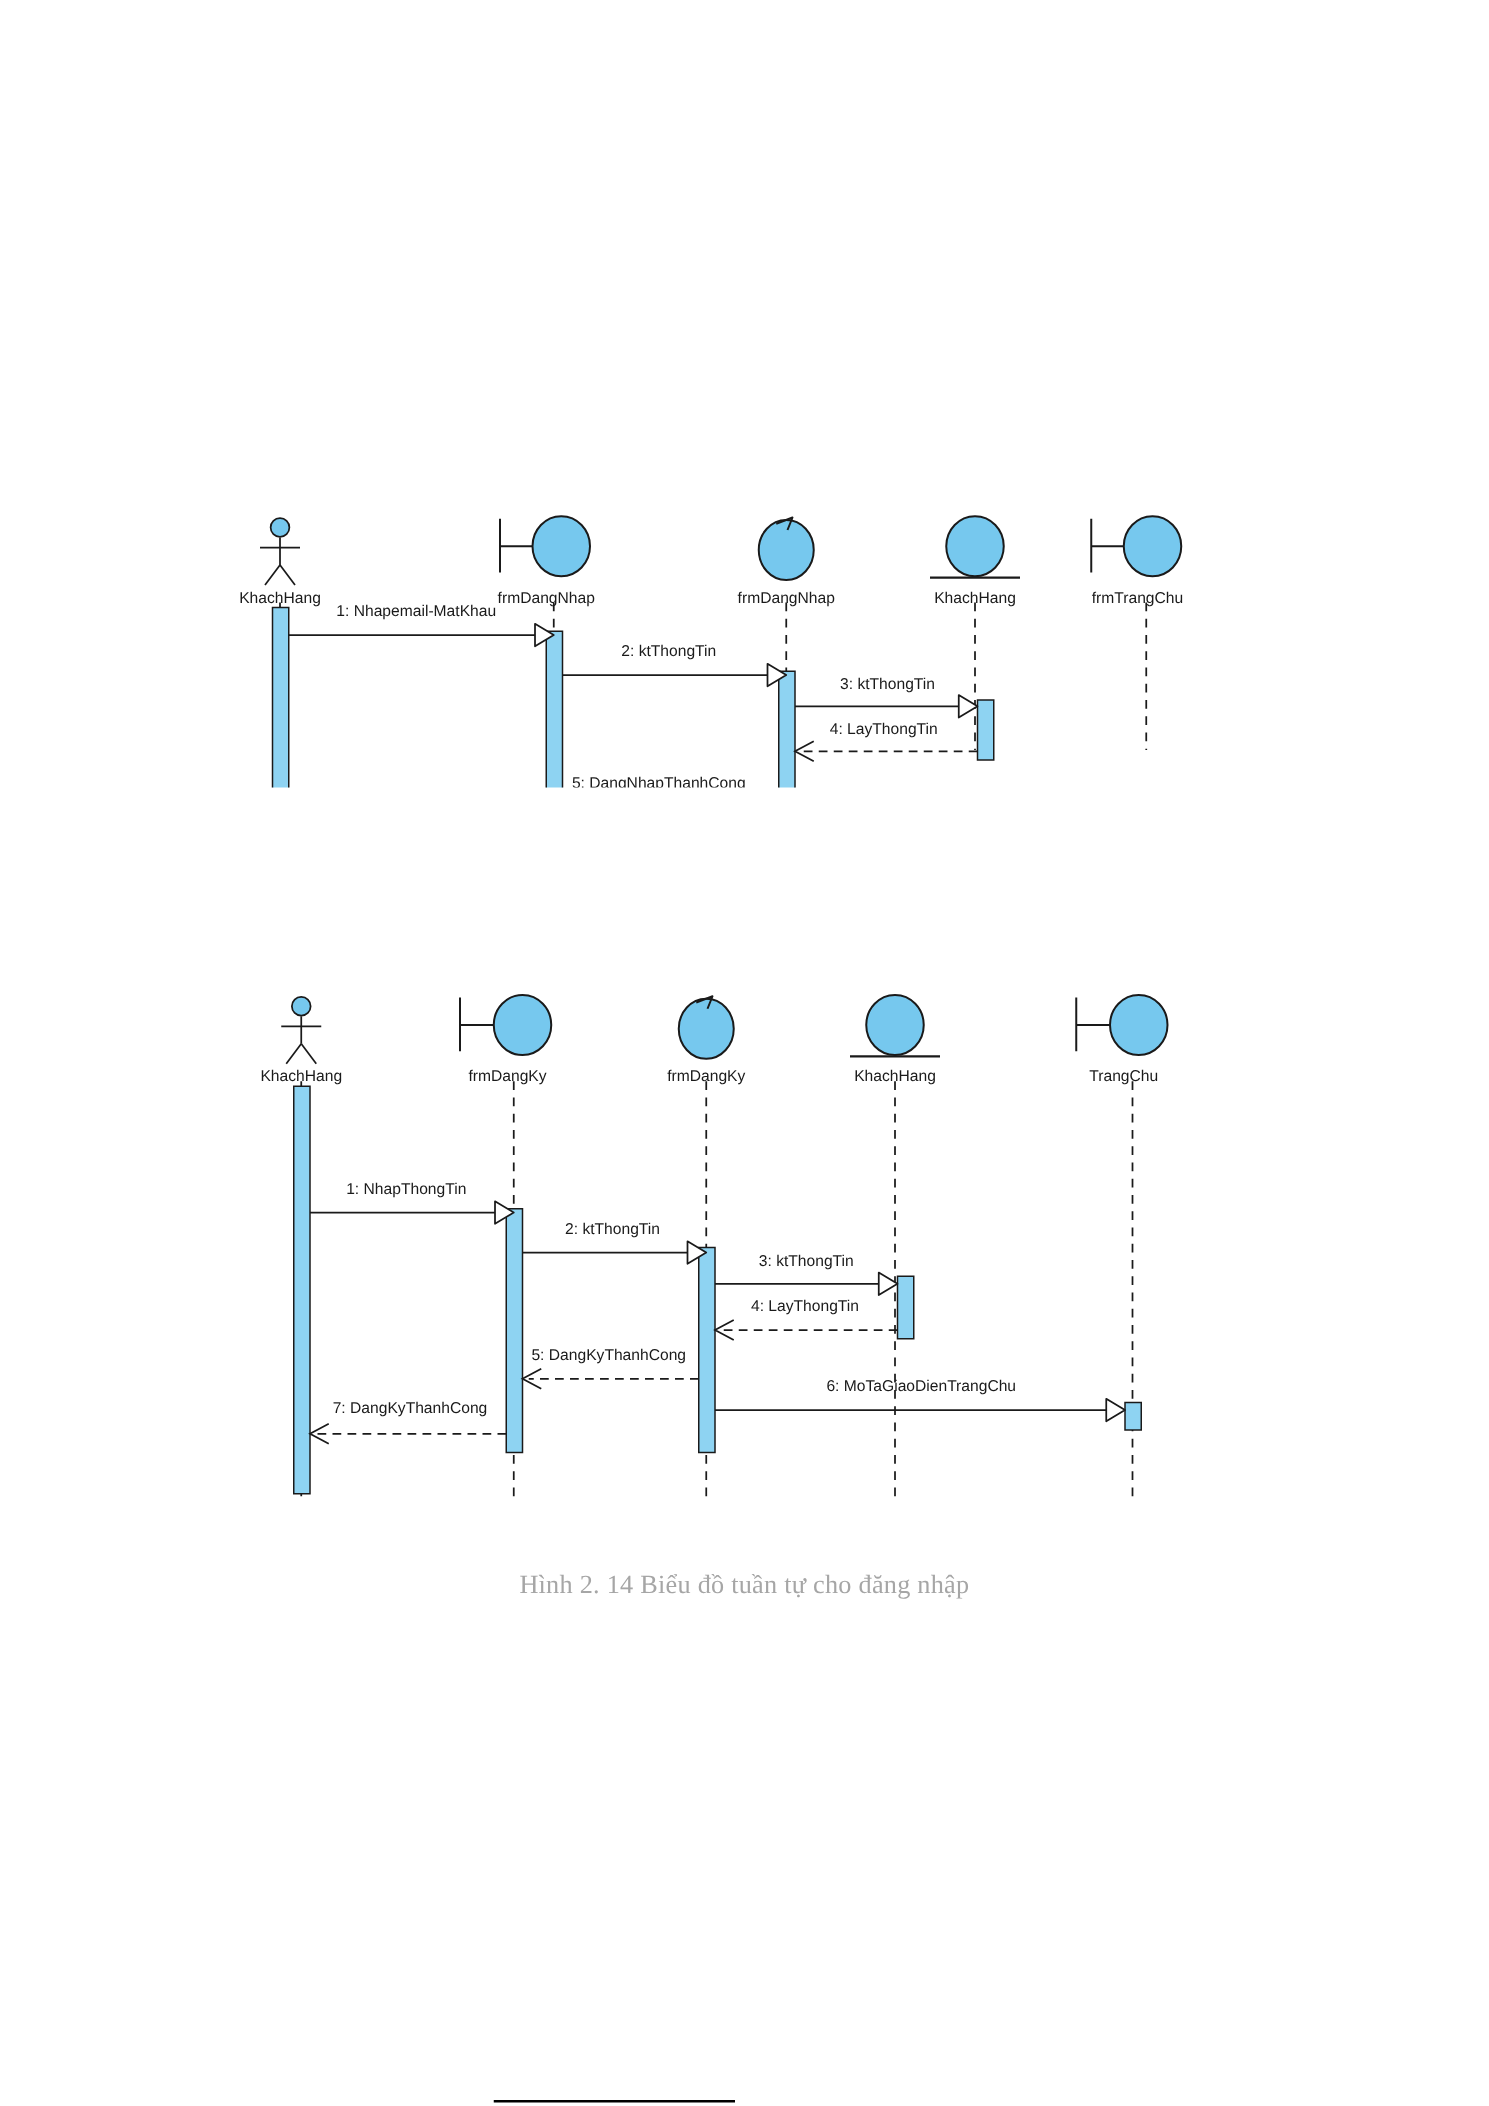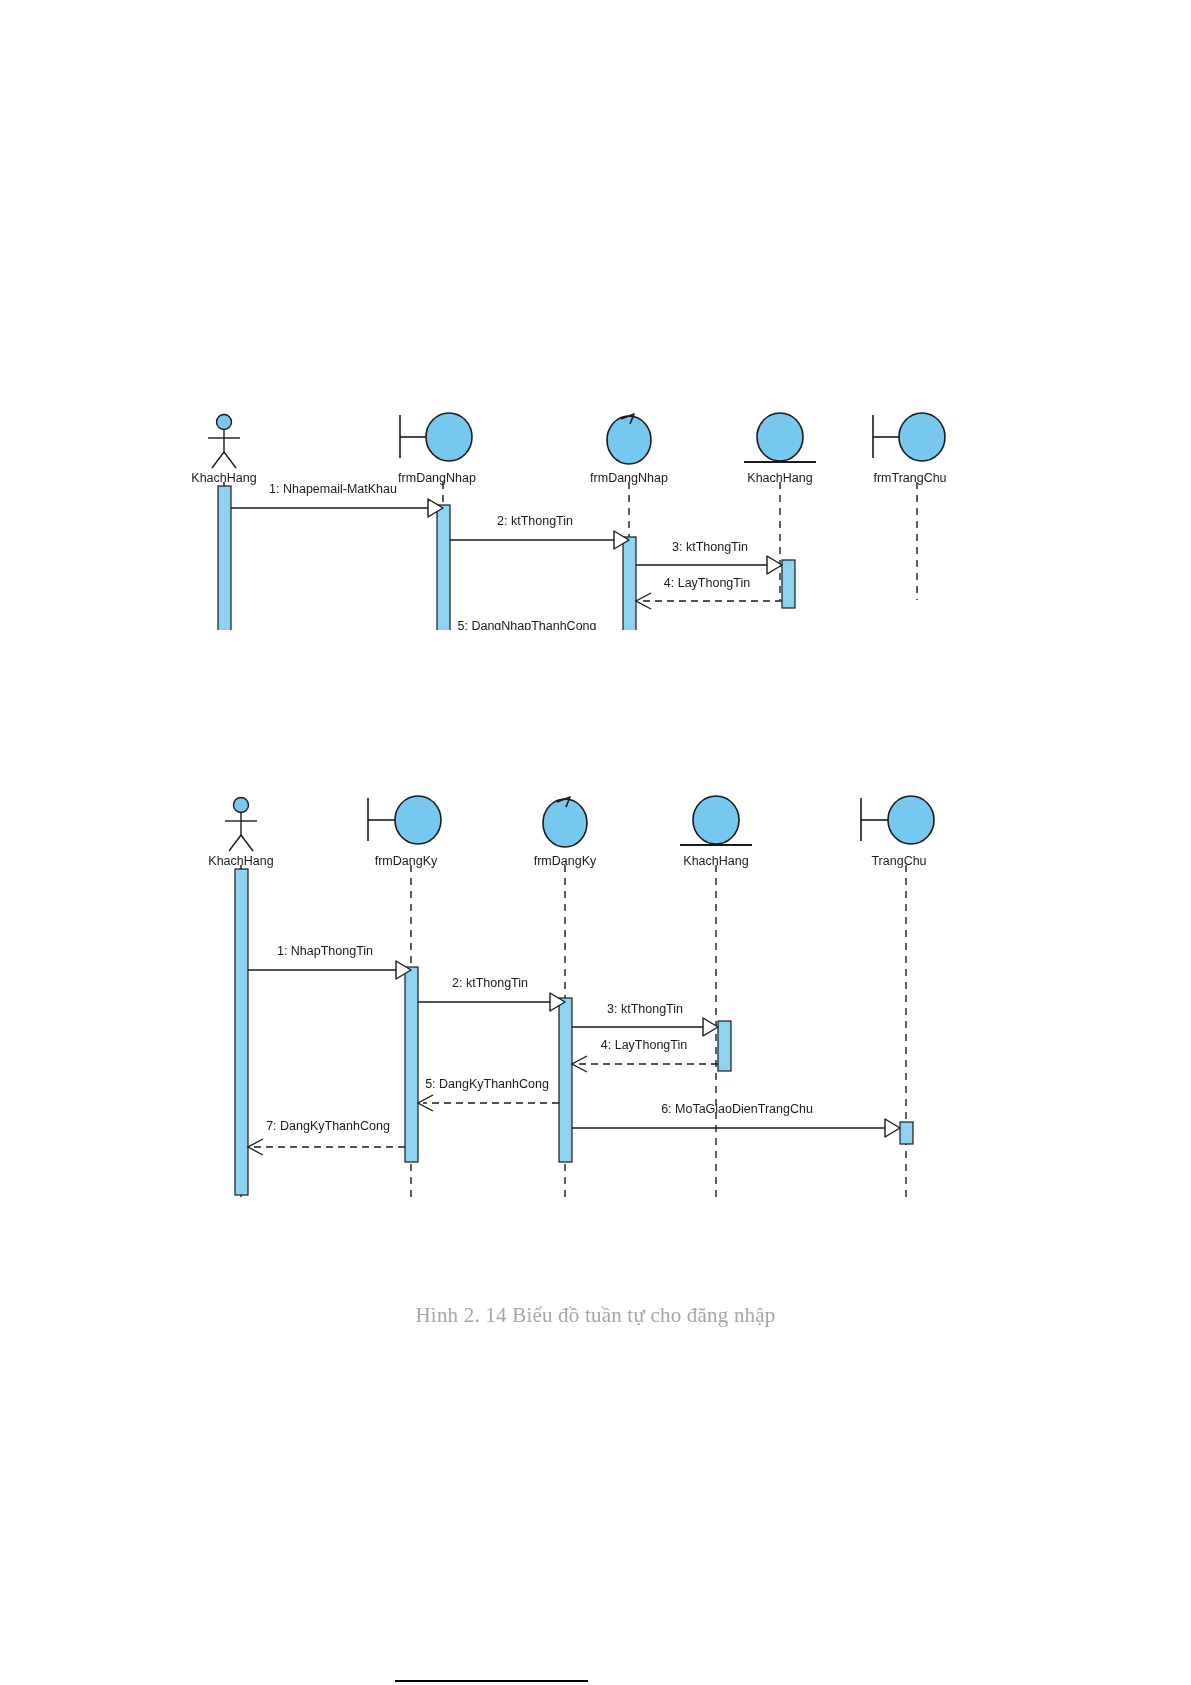--- a/index.html
+++ b/index.html
@@ -32,21 +32,21 @@
     position: absolute;
     left: 0;
     width: 1191px;
     text-align: center;
     color: #a6a6a6;
     font-family: "Liberation Serif", serif;
     font-size: 21px;
     letter-spacing: 0.2px;
   }
   #caption-1 { top: 772px; }
-  #caption-2 { top: 1303px; }
+  #caption-2 { top: 1255px; }
 
   .footer-rule {
     position: absolute;
     left: 395px;
     top: 1680px;
     width: 193px;
     height: 2px;
     background: #000;
   }
 

